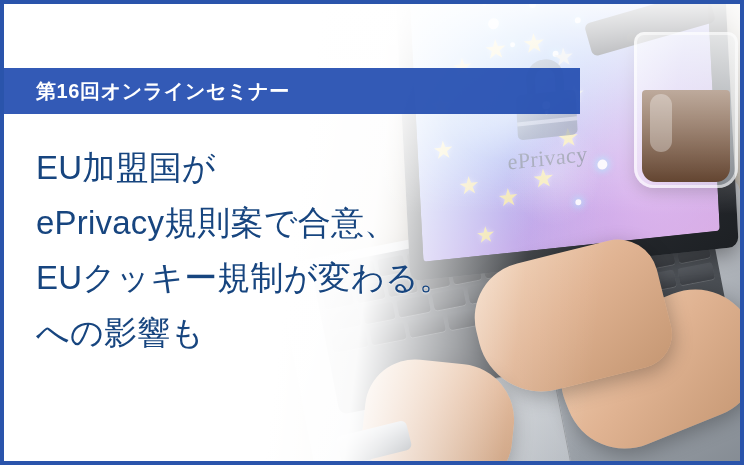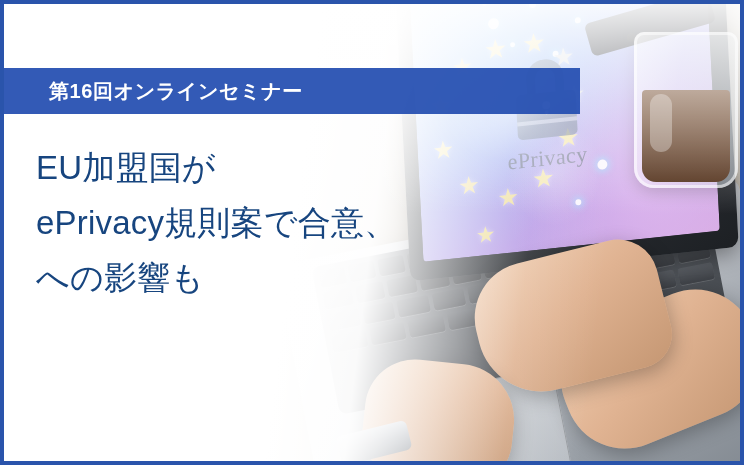--- a/index.html
+++ b/index.html
@@ -310,21 +310,21 @@
     position: absolute;
     left: 0;
     top: 64px;
     width: 576px;
     height: 46px;
     background: rgba(35,77,176,.93);
     display: flex;
     align-items: center;
   }
   .kicker-label {
-    margin-left: 45px;
+    margin-left: 32px;
     color: #ffffff;
     font-size: 20px;
     font-weight: bold;
     letter-spacing: .6px;
     white-space: nowrap;
   }
 
   .headline {
     position: absolute;
     left: 32px;
@@ -457,18 +457,19 @@
 
     <div class="content">
 
       <div class="kicker">
         <span class="kicker-label">第16回オンラインセミナー</span>
       </div>
 
       <h1 class="headline">
         <span class="hl-line">EU加盟国が</span>
         <span class="hl-line">ePrivacy規則案で合意、</span>
+        <span class="hl-line">EUクッキー規制が変わる。</span>
         <span class="hl-line">への影響も</span>
       </h1>
 
     </div>
   </div>
 </div>
 
 </body></html>

